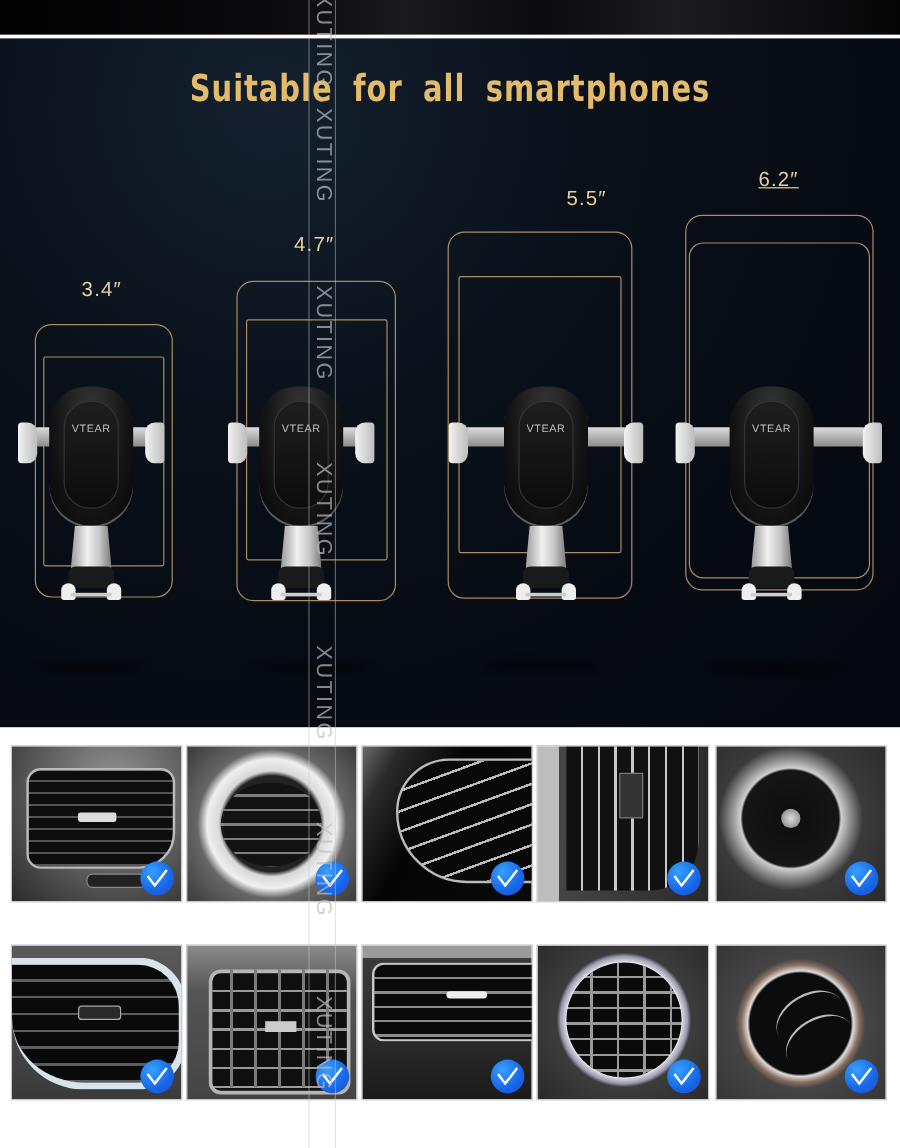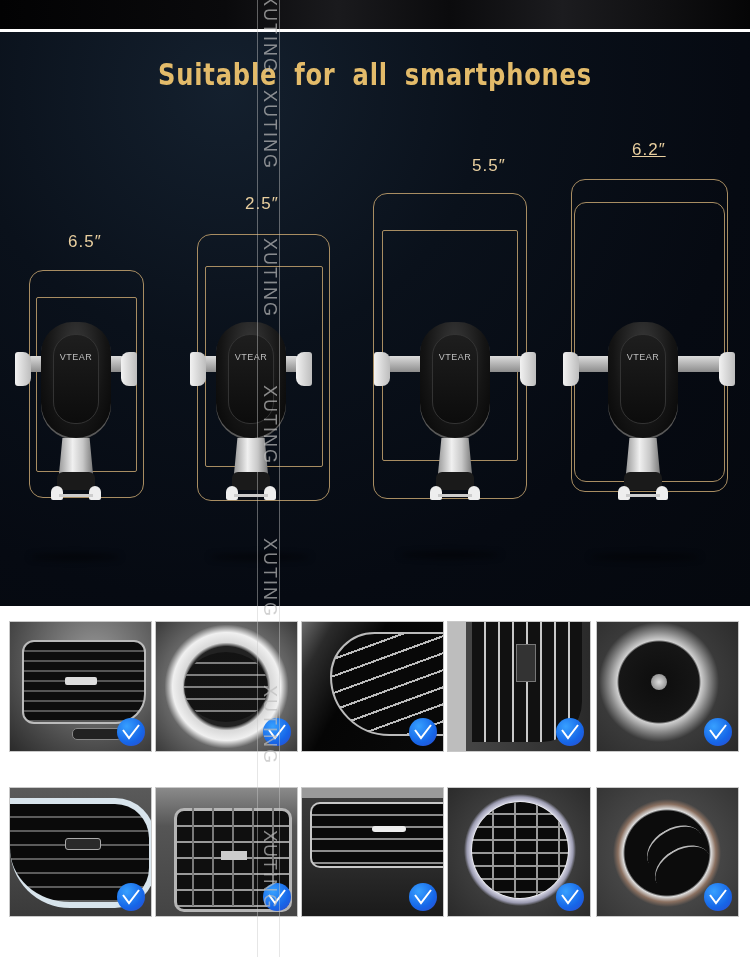--- a/index.html
+++ b/index.html
@@ -37,25 +37,25 @@
 </style>
 </head>
 <body>
 
 <div class="top-strip"></div>
 <div class="top-sep"></div>
 
 <section class="dark">
   <div class="title">Suitable for all smartphones</div>
 
-  <div class="size-label" style="left:68px;top:200px;">6.5″</div>
+  <div class="size-label" style="left:68px;top:200px;">3.4″</div>
   <div class="frame" style="left:29px;top:238px;width:115px;height:228px;"></div>
   <div class="frame inner" style="left:36px;top:265px;width:101px;height:175px;"></div>
 
-  <div class="size-label" style="left:245px;top:162px;">2.5″</div>
+  <div class="size-label" style="left:245px;top:162px;">4.7″</div>
   <div class="frame" style="left:197px;top:202px;width:133px;height:267px;"></div>
   <div class="frame inner" style="left:205px;top:234px;width:118px;height:201px;"></div>
 
   <div class="size-label" style="left:432px;top:124px;margin-left:40px;">5.5″</div>
   <div class="frame" style="left:373px;top:161px;width:154px;height:306px;"></div>
   <div class="frame inner" style="left:382px;top:198px;width:136px;height:231px;"></div>
 
   <div class="size-label" style="left:632px;top:108px;text-decoration:underline;">6.2″</div>
   <div class="frame" style="left:571px;top:147px;width:157px;height:313px;"></div>
   <div class="frame inner round" style="left:574px;top:170px;width:151px;height:280px;"></div>

